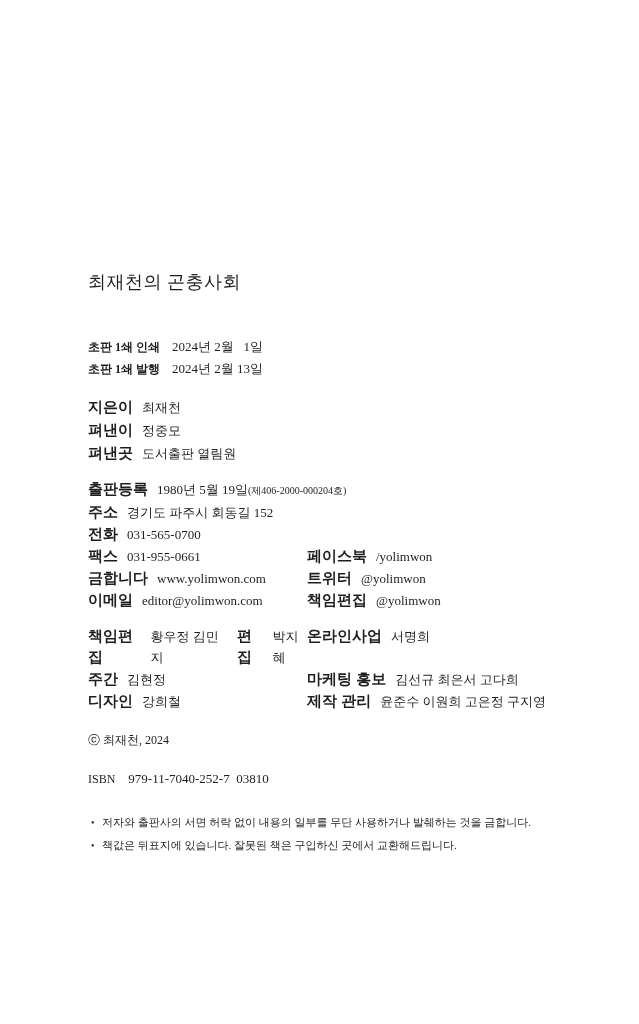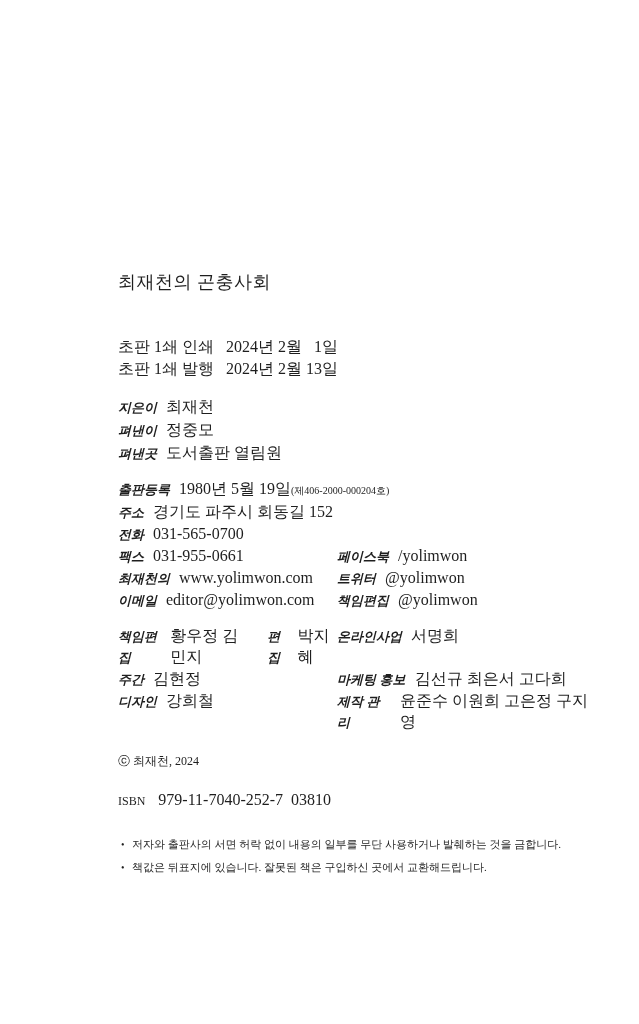--- a/index.html
+++ b/index.html
@@ -8,21 +8,20 @@
     background: #ffffff;
   }
   .page {
     position: relative;
     width: 577px;
     height: 1024px;
     background: #ffffff;
     color: #1e1e1e;
     overflow: hidden;
     font-family: "Liberation Serif", serif;
-    margin-left: 30px;
   }
   .content {
     position: absolute;
     left: 88px;
     top: 270px;
     width: 480px;
   }
   .book-title {
     font-family: "Liberation Serif", serif;
     font-size: 18px;
@@ -46,40 +45,39 @@
     line-height: 22px;
     font-size: 12px;
   }
   .pubinfo-block .row, .staff-block .row { line-height: 21px; }
 
   .cell-left  { width: 219px; flex: 0 0 219px; display: flex; align-items: baseline; }
   .cell-right { flex: 1 1 auto; display: flex; align-items: baseline; }
 
   .lbl {
     font-family: "Liberation Sans", sans-serif;
-    font-size: 13px;
+    font-size: 15px;
     font-weight: 600;
     margin-right: 9px;
     white-space: pre-wrap;
-    font-style: italic;
   }
   .val {
     font-family: "Liberation Serif", serif;
-    font-size: 16px;
+    font-size: 13px;
     white-space: pre-wrap;
   }
   .val-small {
     font-family: "Liberation Serif", serif;
     font-size: 10px;
     white-space: pre-wrap;
   }
   .serif-lbl {
     font-family: "Liberation Serif", serif;
-    font-weight: 400;
-    font-size: 16px;
+    font-weight: 700;
+    font-size: 12px;
     margin-right: 12px;
     white-space: pre-wrap;
   }
   .pair { display: inline-flex; align-items: baseline; }
   .pair + .pair { margin-left: 14px; }
 
   .copyright-line, .isbn-line {
     font-size: 12px;
     line-height: 22px;
   }
@@ -155,21 +153,21 @@
           <span class="lbl">팩스</span>
           <span class="val">031-955-0661</span>
         </span>
         <span class="cell-right">
           <span class="lbl">페이스북</span>
           <span class="val">/yolimwon</span>
         </span>
       </div>
       <div class="row">
         <span class="cell-left">
-          <span class="lbl">최재천의</span>
+          <span class="lbl">금합니다</span>
           <span class="val">www.yolimwon.com</span>
         </span>
         <span class="cell-right">
           <span class="lbl">트위터</span>
           <span class="val">@yolimwon</span>
         </span>
       </div>
       <div class="row">
         <span class="cell-left">
           <span class="lbl">이메일</span>

